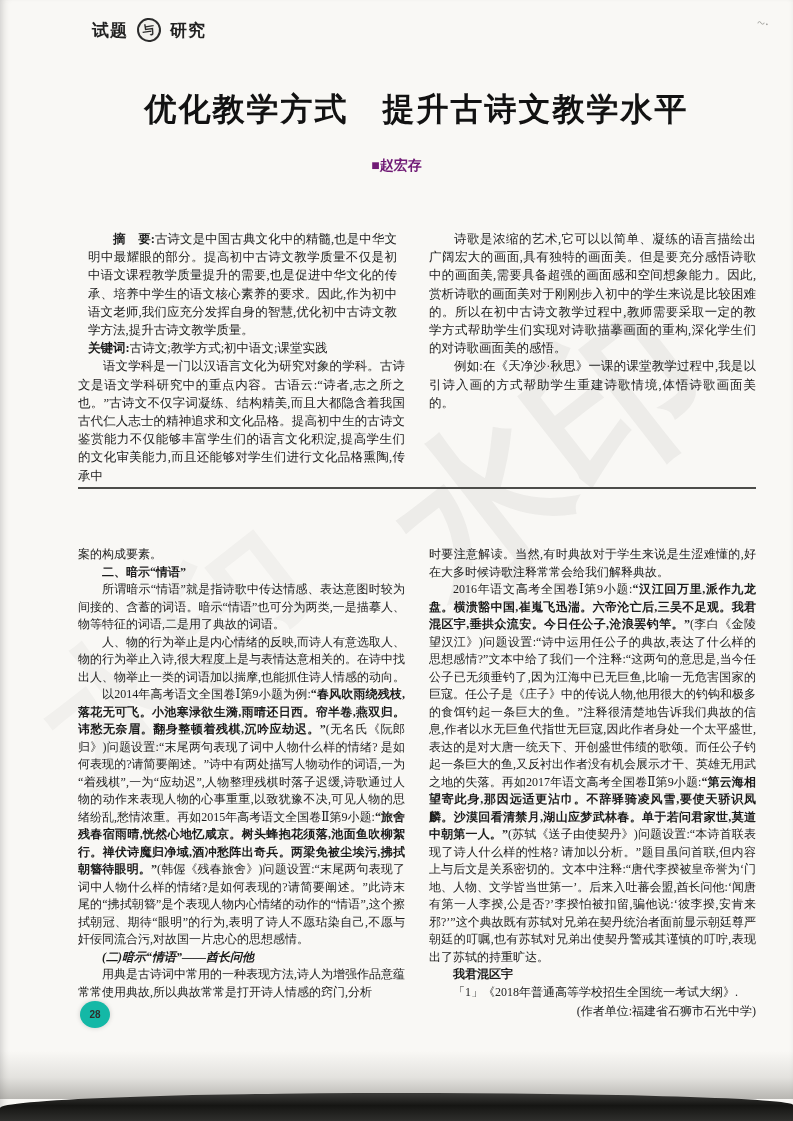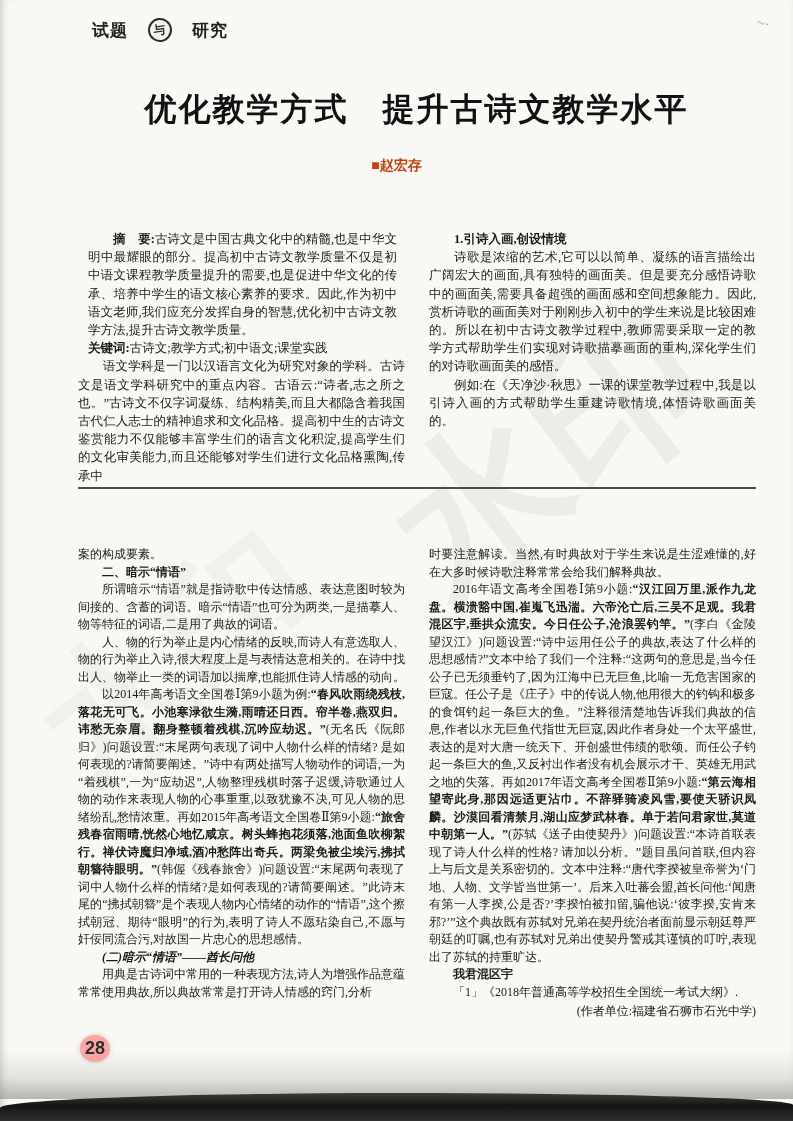--- a/index.html
+++ b/index.html
@@ -4,52 +4,52 @@
 <style>
   html,body{margin:0;padding:0;background:#ffffff;}
   .page{
     position:relative;width:793px;height:1121px;overflow:hidden;
     background:#f9f8f5;
     color:#1c1c1c;
     font-family:"Liberation Serif","DejaVu Serif",serif;
     box-shadow:inset 8px 0 10px -7px rgba(0,0,0,0.22), inset -3px 0 6px -4px rgba(0,0,0,0.08);
   }
   
-  .masthead{position:absolute;top:18px;left:92px;display:flex;align-items:center;gap:20px;
+  .masthead{position:absolute;top:18px;left:92px;display:flex;align-items:center;gap:9px;
     font-weight:bold;font-size:17px;color:#222;letter-spacing:1px;}
   .logo{width:20px;height:20px;border:2px solid #2c2c2c;border-radius:50%;
     display:flex;align-items:center;justify-content:center;
     font-size:12px;font-weight:bold;color:#2c2c2c;transform:rotate(-8deg);background:#f2f1ed;}
   .corner-mark{position:absolute;top:16px;right:24px;color:#9b9b96;font-size:14px;transform:rotate(14deg);}
   
   .title{position:absolute;top:88px;left:0;width:100%;text-align:center;
     font-size:32px;font-weight:900;letter-spacing:2px;color:#121212;margin-left:20px;}
   .author{position:absolute;top:157px;left:0;width:100%;text-align:center;
-    font-size:14px;font-weight:bold;color:#c2410c;}
+    font-size:14px;font-weight:bold;color:#701a75;}
   
   .cols{position:absolute;left:78px;width:678px;display:flex;justify-content:space-between;}
   .cols.upper{top:230px;height:256px;overflow:hidden;}
   .cols.lower{top:502px;height:494px;overflow:hidden;margin-top:44px;}
   .col{width:327px;}
   .upper .col{font-size:12.5px;line-height:18.2px;}
   .lower .col{font-size:12px;line-height:17.5px;}
   p{margin:0;text-align:justify;word-break:break-all;}
   .ind{text-indent:2em;}
   .abs-block{padding:0 8px 0 10px;}
   .b{font-weight:bold;}
   .subhead{font-weight:bold;text-indent:2em;}
   .subhead-i{font-weight:bold;font-style:italic;text-indent:2em;}
   .affil{font-weight:normal;text-align:right;margin-top:2px;}
   
   .divider{position:absolute;top:487px;left:78px;width:678px;border-top:2px solid #4d4d4a;}
   
   .page-badge{position:absolute;left:80px;top:1001px;width:30px;height:27px;border-radius:50%;
-    background:#fca5a5;color:#2e2e2c;font-family:"Liberation Sans",sans-serif;
-    font-size:18px;font-weight:bold;display:flex;align-items:center;justify-content:center;
-    box-shadow:0 0 5px rgba(0,0,0,0.18);margin-top:34px;}
+    background:#14b8a6;color:#2e2e2c;font-family:"Liberation Sans",sans-serif;
+    font-size:10px;font-weight:bold;display:flex;align-items:center;justify-content:center;
+    box-shadow:0 0 5px rgba(0,0,0,0.18);}
   
   .band-fade{position:absolute;left:0;right:0;bottom:22px;height:48px;
     background:linear-gradient(to bottom,rgba(150,148,142,0) 0%,rgba(150,148,142,0.22) 55%,rgba(118,116,110,0.5) 100%);}
   .band-dark{position:absolute;left:0;right:0;bottom:0;height:28px;
     background:linear-gradient(to bottom,#3c3c3a 0%,#151513 45%,#2f2f2d 100%);
     border-radius:50% 50% 0 0 / 15px 12px 0 0;}
   
   .wm{position:absolute;font-weight:bold;pointer-events:none;
     font-family:"DejaVu Sans",sans-serif;transform:rotate(-38deg);}
   .wm1{top:340px;left:380px;font-size:170px;color:rgba(40,40,40,0.055);}
@@ -75,21 +75,20 @@
 
   <div class="cols upper">
     <div class="col">
       <div class="abs-block">
         <p class="ind"><span class="b">摘　要:</span><span>古诗文是中国古典文化中的精髓,也是中华文明中最耀眼的部分。提高初中古诗文教学质量不仅是初中语文课程教学质量提升的需要,也是促进中华文化的传承、培养中学生的语文核心素养的要求。因此,作为初中语文老师,我们应充分发挥自身的智慧,优化初中古诗文教学方法,提升古诗文教学质量。</span></p>
         <p><span class="b">关键词:</span><span>古诗文;教学方式;初中语文;课堂实践</span></p>
       </div>
       <p class="ind">语文学科是一门以汉语言文化为研究对象的学科。古诗文是语文学科研究中的重点内容。古语云:“诗者,志之所之也。”古诗文不仅字词凝练、结构精美,而且大都隐含着我国古代仁人志士的精神追求和文化品格。提高初中生的古诗文鉴赏能力不仅能够丰富学生们的语言文化积淀,提高学生们的文化审美能力,而且还能够对学生们进行文化品格熏陶,传承中</p>
     </div>
     <div class="col">
-      <p class="subhead">1.引诗入画,创设情境</p>
       <p class="ind">诗歌是浓缩的艺术,它可以以简单、凝练的语言描绘出广阔宏大的画面,具有独特的画面美。但是要充分感悟诗歌中的画面美,需要具备超强的画面感和空间想象能力。因此,赏析诗歌的画面美对于刚刚步入初中的学生来说是比较困难的。所以在初中古诗文教学过程中,教师需要采取一定的教学方式帮助学生们实现对诗歌描摹画面的重构,深化学生们的对诗歌画面美的感悟。</p>
       <p class="ind">例如:在《天净沙·秋思》一课的课堂教学过程中,我是以引诗入画的方式帮助学生重建诗歌情境,体悟诗歌画面美的。</p>
     </div>
   </div>
 
   <div class="divider"></div>
 
   <div class="cols lower">
     <div class="col">
       <p>案的构成要素。</p>

